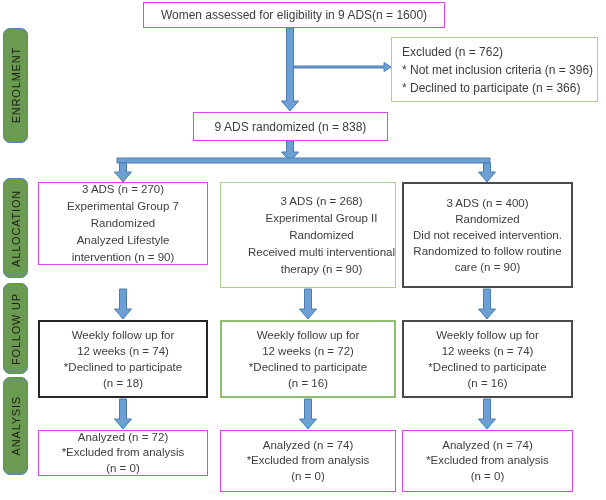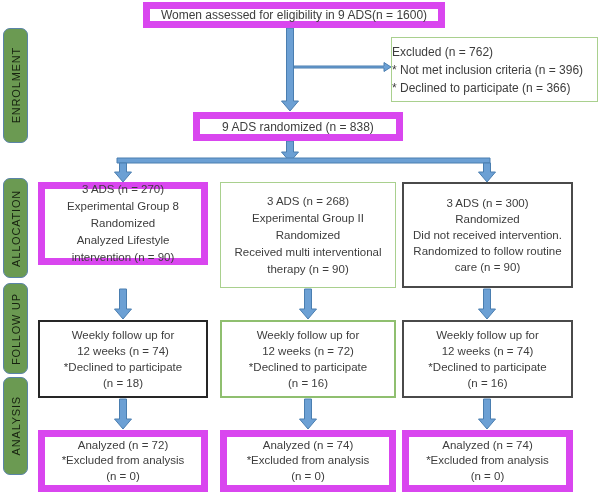--- a/index.html
+++ b/index.html
@@ -15,23 +15,23 @@
   .side-label span{
     writing-mode:vertical-rl;transform:rotate(180deg);
     font-size:11px;letter-spacing:0.8px;color:#16210f;white-space:nowrap;
   }
   .box{
     position:absolute;box-sizing:border-box;background:#ffffff;
     display:flex;flex-direction:column;align-items:center;justify-content:center;
     text-align:center;font-size:11.5px;line-height:16px;
   }
   .box.center1{line-height:17px;}
-  .box.left{align-items:flex-start;text-align:left;line-height:18px;font-size:12px;}
-  .g1{border:7px solid #d946ef;}
-  .g2{border:1px solid #a9d08e;}
+  .box.left{align-items:flex-start;text-align:left;padding-left:10px;line-height:18px;font-size:12px;}
+  .g1{border:1px solid #d946ef;}
+  .g2{border:1px solid #a9d08e;align-items:flex-end;}
   .g3{border:2px solid #8fbf6f;}
   .k1{border:2px solid #262626;}
   .k2{border:2px solid #4a4a4a;}
   .single{font-size:12px;}
   .arrows{position:absolute;left:0;top:0;pointer-events:none;}
 </style>
 </head>
 <body>
 
 <div class="canvas">
@@ -71,45 +71,45 @@
   </div>
 
   <div class="box g2 left" style="left:391px;top:37px;width:207px;height:65px;">
     <div>
         <div>Excluded (n = 762)</div>
         <div>* Not met inclusion criteria (n = 396)</div>
         <div>* Declined to participate (n = 366)</div>
       </div>
   </div>
 
-  <div class="box g1 single" style="left:193px;top:112px;width:210px;height:29px;">
+  <div class="box g1 single" style="left:193px;top:112px;width:195px;height:29px;">
     <div>9 ADS randomized (n = 838)</div>
   </div>
 
   <div class="box g1 center1" style="left:38px;top:182px;width:170px;height:83px;">
     <div>
         <div>3 ADS (n = 270)</div>
-        <div>Experimental Group 8</div>
+        <div>Experimental Group 7</div>
         <div>Randomized</div>
         <div>Analyzed Lifestyle</div>
         <div>intervention (n = 90)</div>
       </div>
   </div>
   <div class="box g2 center1" style="left:220px;top:182px;width:176px;height:106px;">
     <div>
         <div>3 ADS (n = 268)</div>
         <div>Experimental Group II</div>
         <div>Randomized</div>
         <div>Received multi interventional</div>
         <div>therapy (n = 90)</div>
       </div>
   </div>
   <div class="box k2" style="left:402px;top:182px;width:171px;height:106px;">
     <div>
-        <div>3 ADS (n = 300)</div>
+        <div>3 ADS (n = 400)</div>
         <div>Randomized</div>
         <div>Did not received intervention.</div>
         <div>Randomized to follow routine</div>
         <div>care (n = 90)</div>
       </div>
   </div>
 
   <div class="box k1" style="left:38px;top:320px;width:170px;height:78px;">
     <div>
         <div>Weekly follow up for</div>
@@ -128,21 +128,21 @@
   </div>
   <div class="box k2" style="left:402px;top:320px;width:171px;height:78px;">
     <div>
         <div>Weekly follow up for</div>
         <div>12 weeks (n = 74)</div>
         <div>*Declined to participate</div>
         <div>(n = 16)</div>
       </div>
   </div>
 
-  <div class="box g1" style="left:38px;top:430px;width:170px;height:62px;line-height:15.5px;">
+  <div class="box g1" style="left:38px;top:430px;width:170px;height:46px;line-height:15.5px;">
     <div>
         <div>Analyzed (n = 72)</div>
         <div>*Excluded from analysis</div>
         <div>(n = 0)</div>
       </div>
   </div>
   <div class="box g1" style="left:220px;top:430px;width:176px;height:62px;line-height:15.5px;">
     <div>
         <div>Analyzed (n = 74)</div>
         <div>*Excluded from analysis</div>

